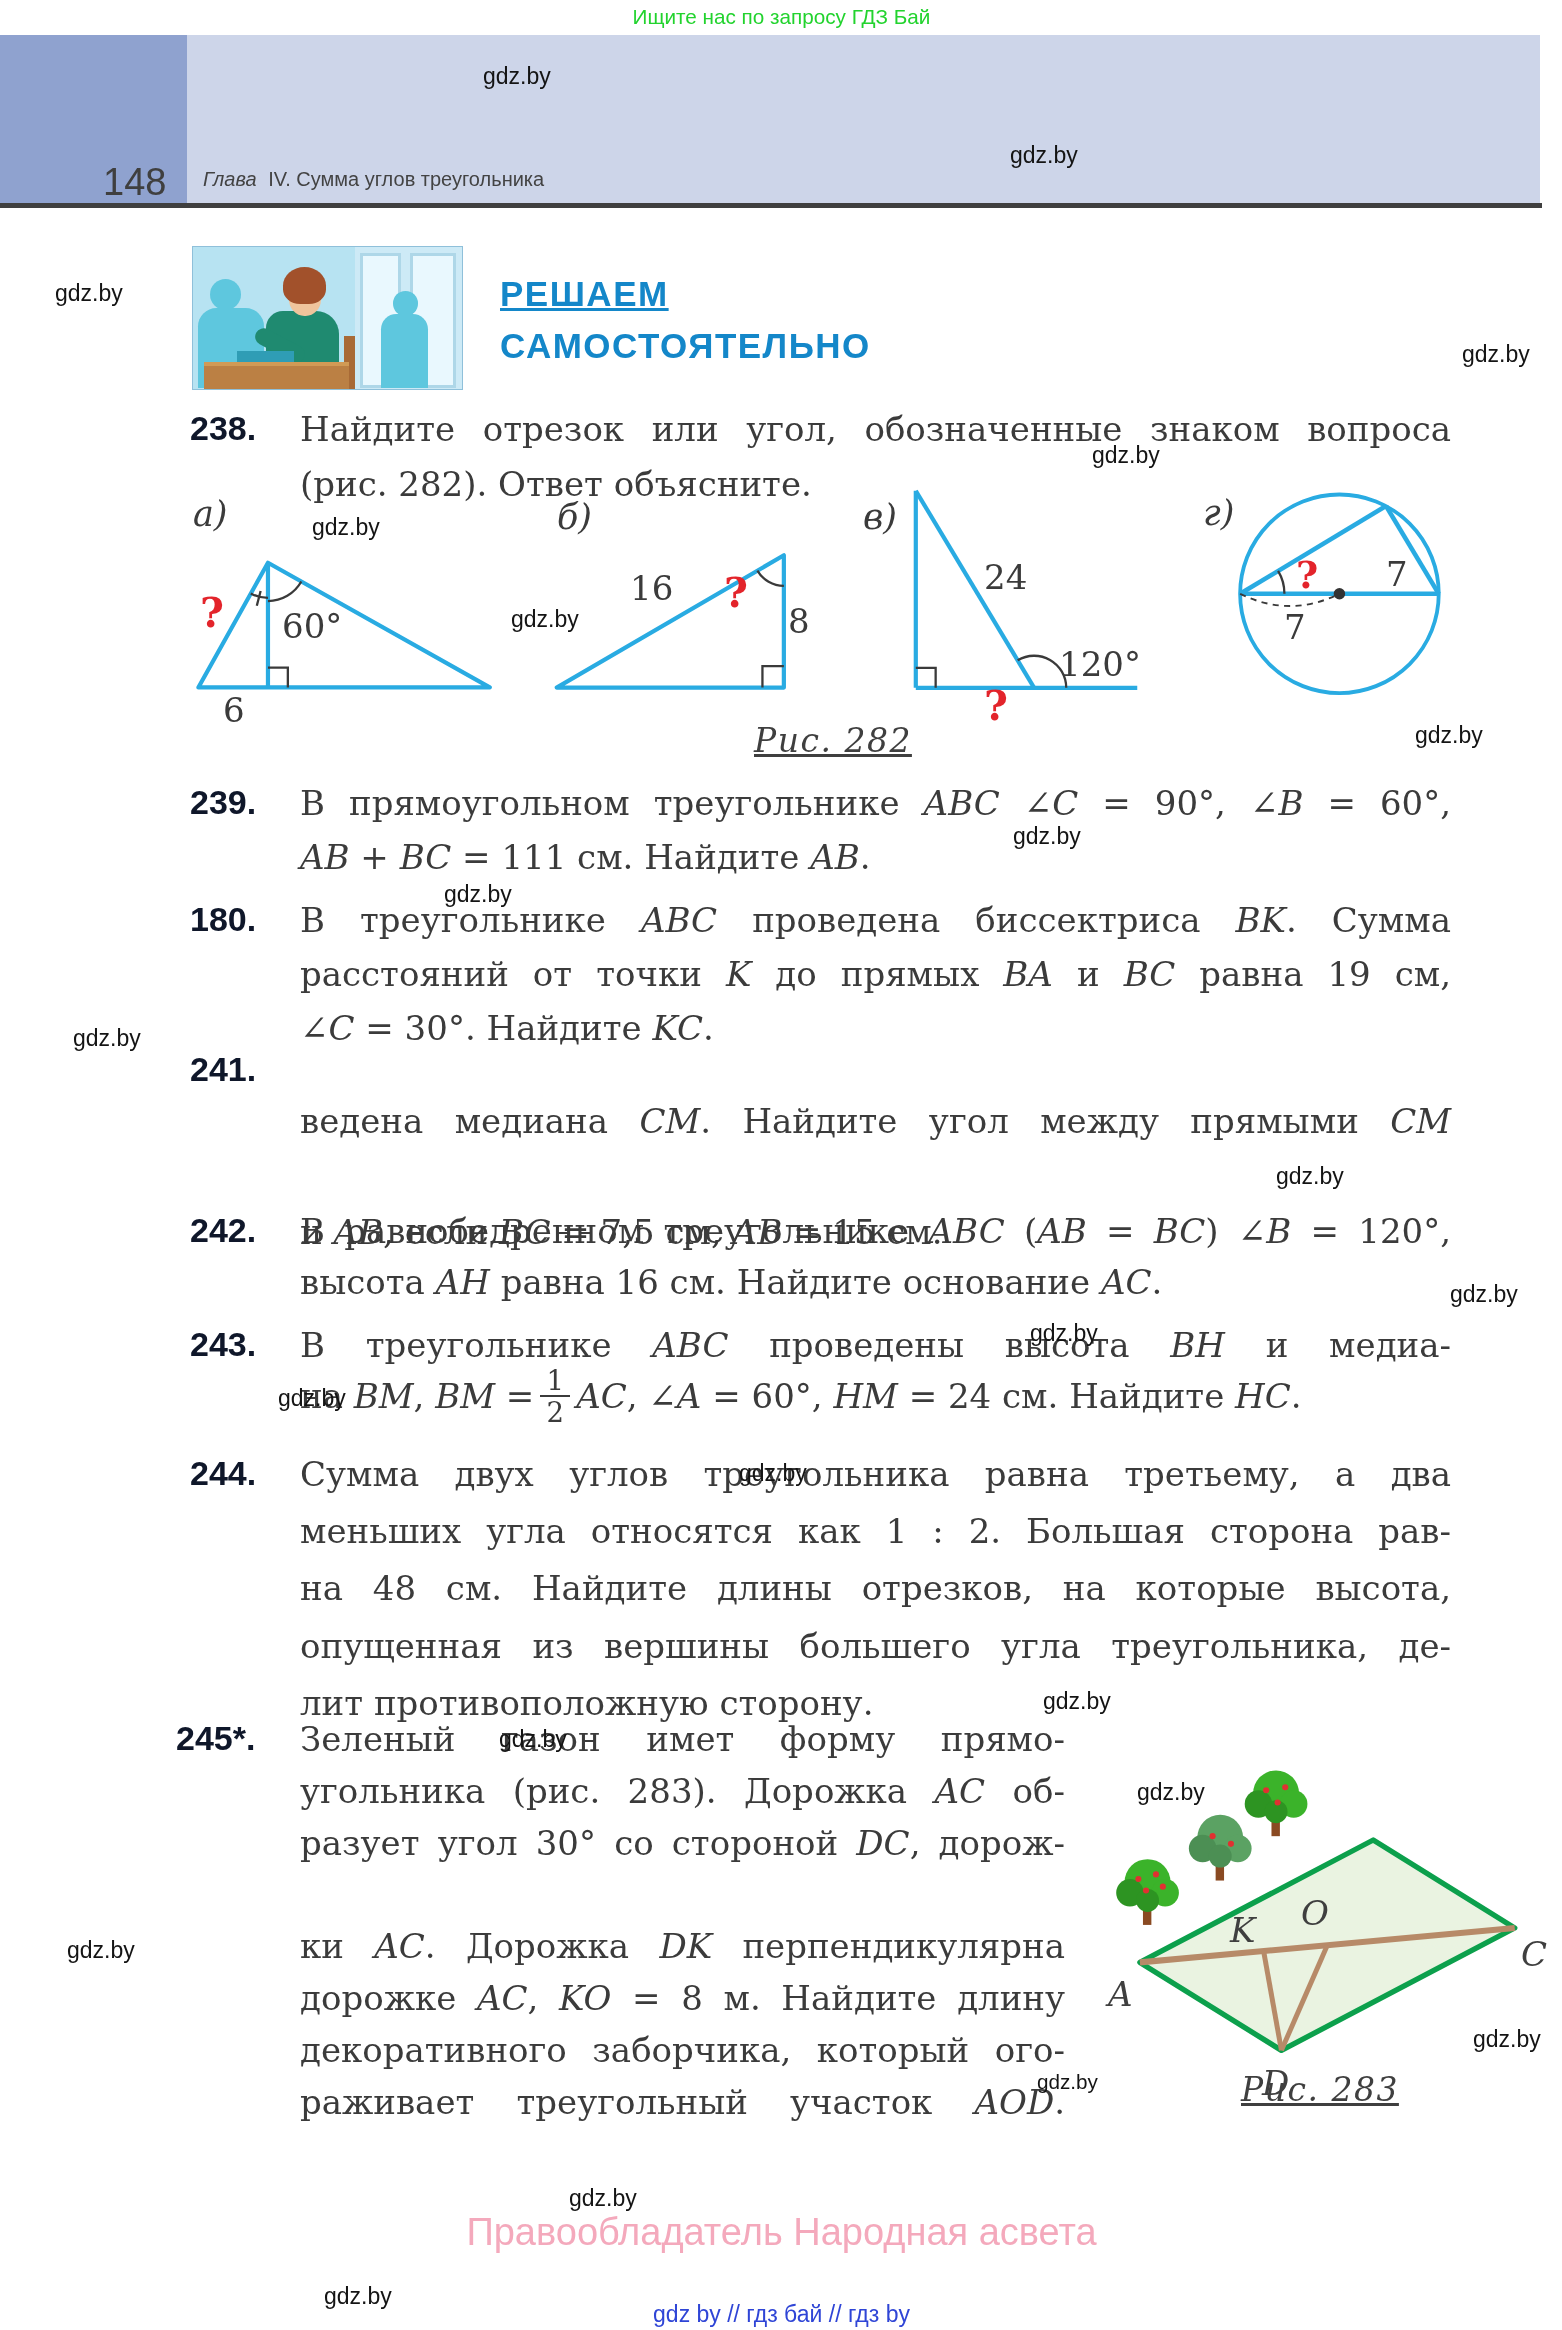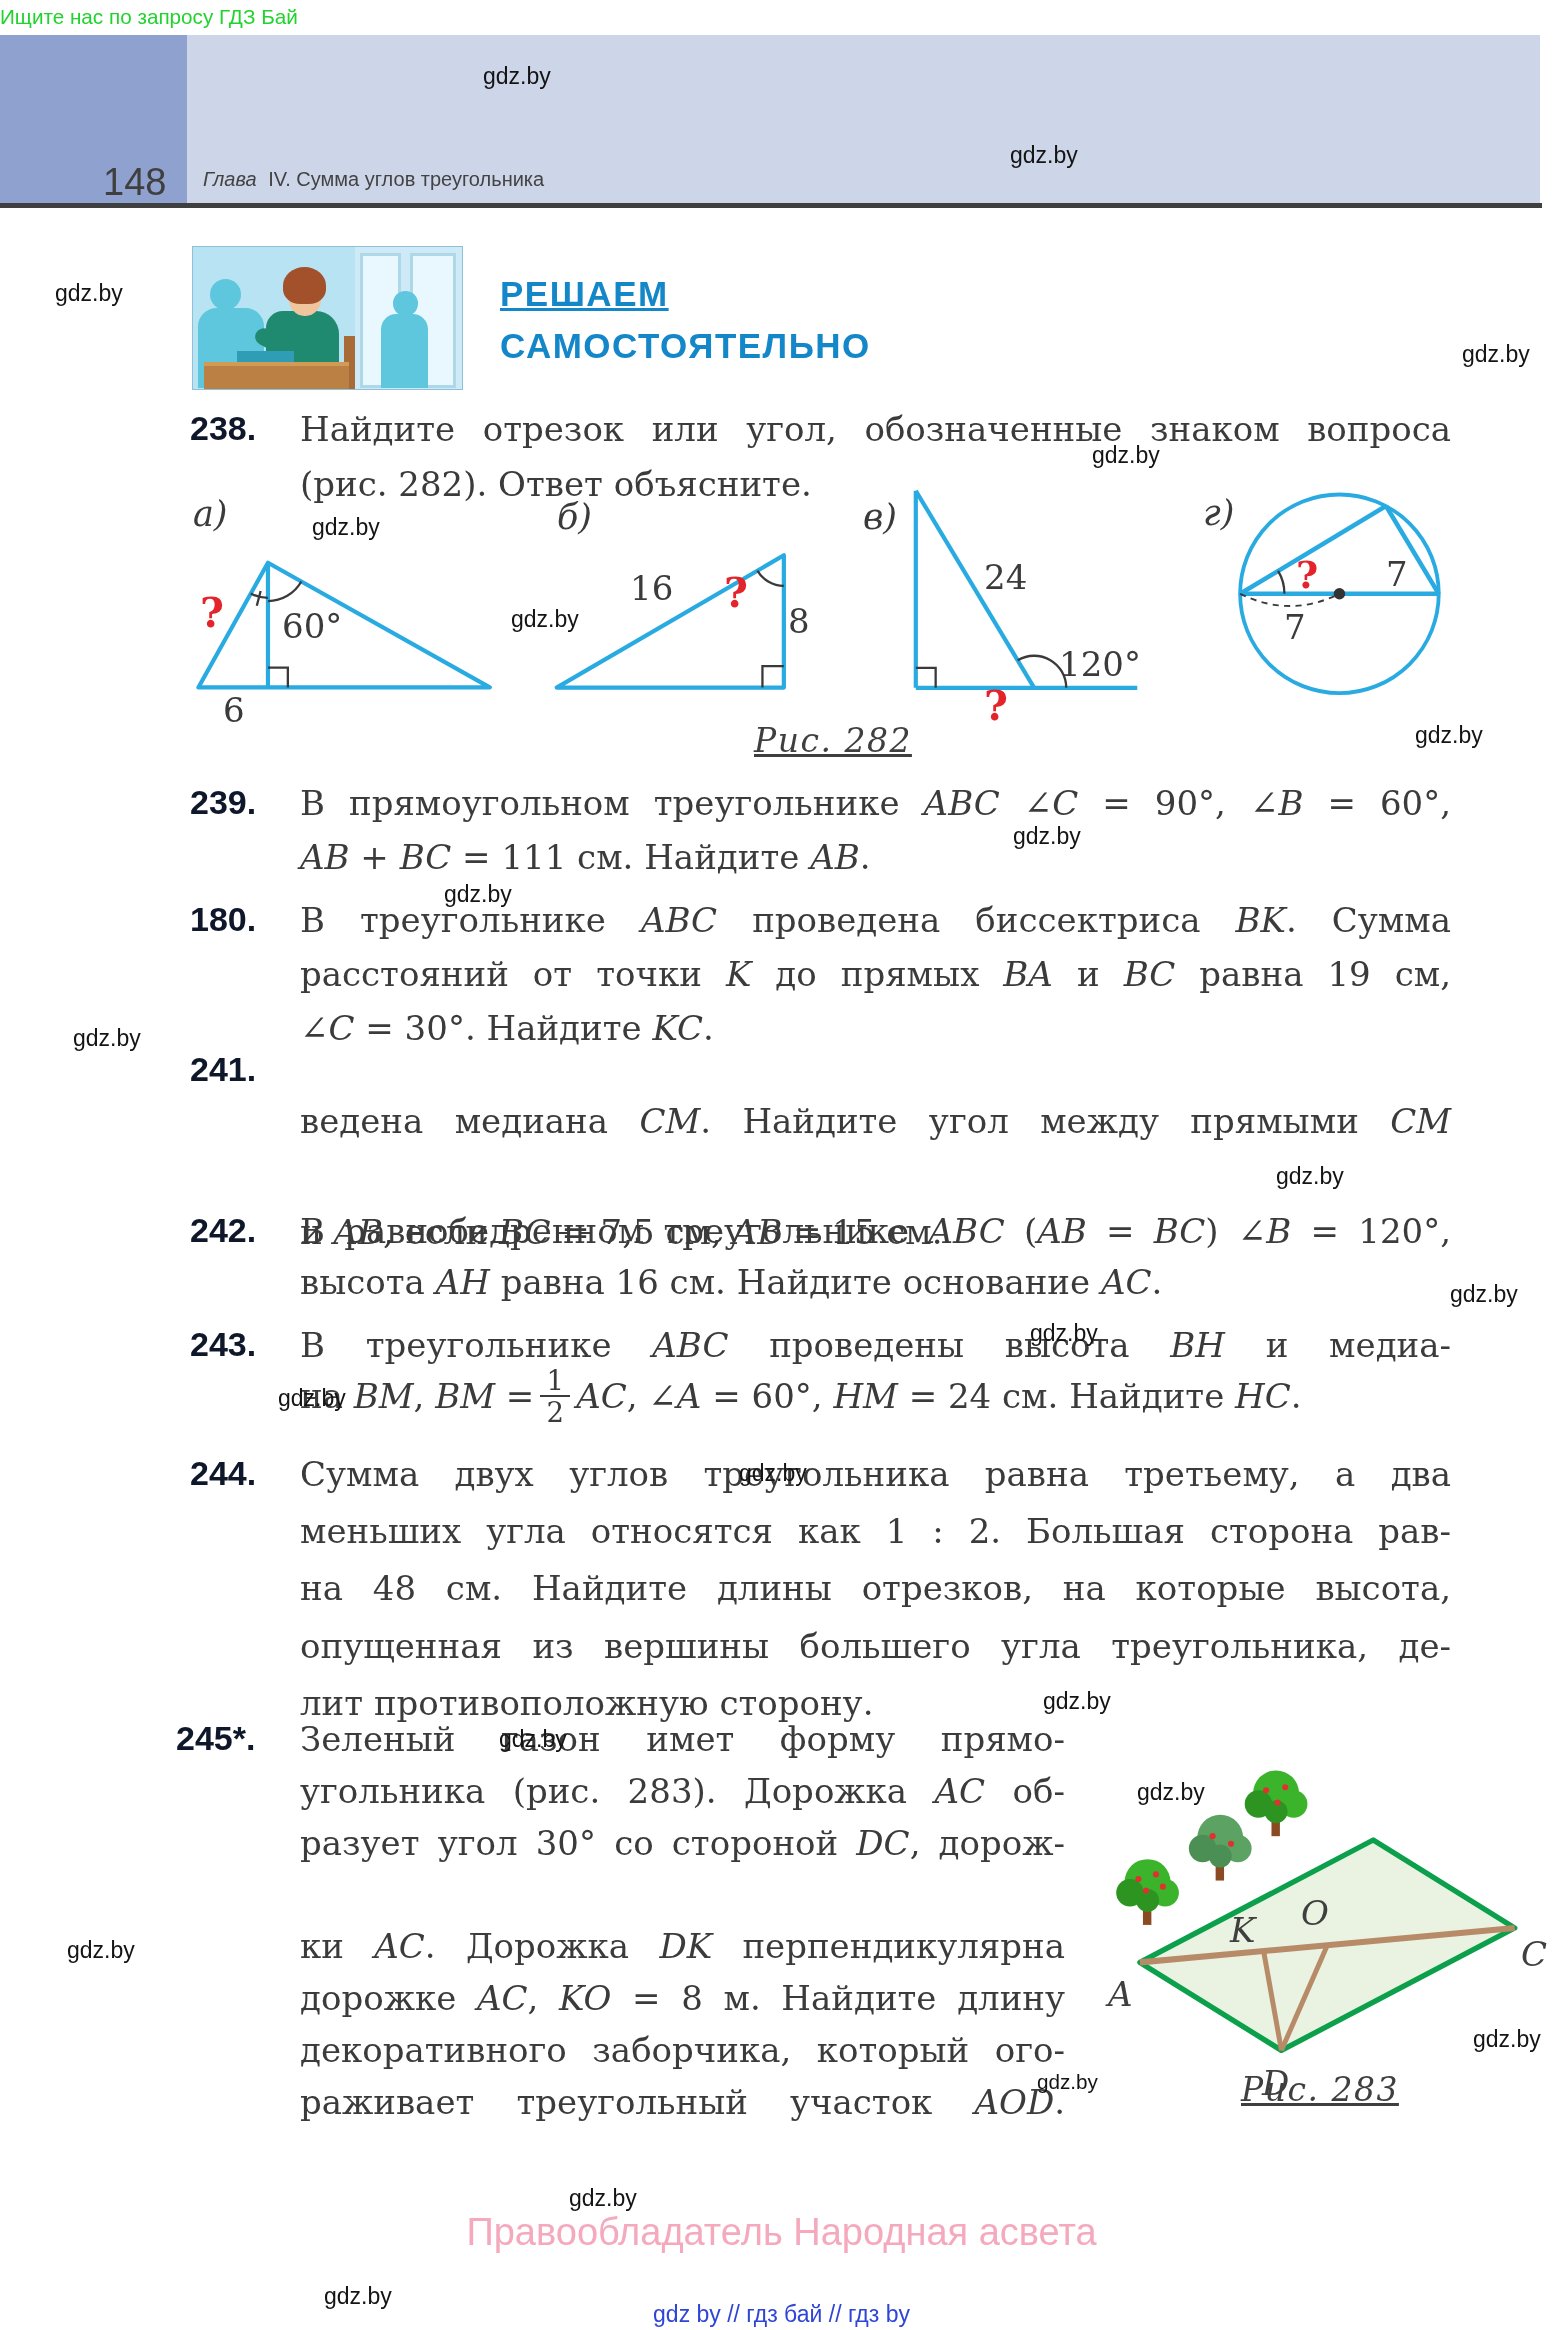--- a/index.html
+++ b/index.html
@@ -1,20 +1,20 @@
 <!DOCTYPE html>
 <html style="font-size:12.2px"><head>
 <meta charset="utf-8">
 <style>
   html,body{margin:0;padding:0;background:#fff;}
   #page{position:relative;width:1563px;height:2330px;background:#ffffff;overflow:hidden;
         font-family:"Liberation Sans",sans-serif;}
   .abs{position:absolute;}
   
-  .banner{left:0;top:4.6px;width:1563px;text-align:left;font-size:20.7px;color:#22d32e;
+  .banner{left:0;top:4.6px;width:1563px;text-align:center;font-size:20.7px;color:#22d32e;
           font-family:"Liberation Sans",sans-serif;}
   
   .hdr-dark{left:0;top:35px;width:187px;height:168px;background:#8fa2cf;}
   .hdr-light{left:187px;top:35px;width:1353px;height:168px;background:#cdd5e9;}
   .hdr-line{left:0;top:203px;width:1542px;height:4.6px;background:#3f3f3f;}
   .pageno{left:103px;top:161px;font-size:38px;color:#3f3f3f;}
   .chapter{left:203px;top:168px;font-size:20px;color:#434343;}
   .chapter i{margin-right:6.1px;}
   
   .wm{position:absolute;font-size:23px;color:#141414;font-family:"Liberation Sans",sans-serif;}

